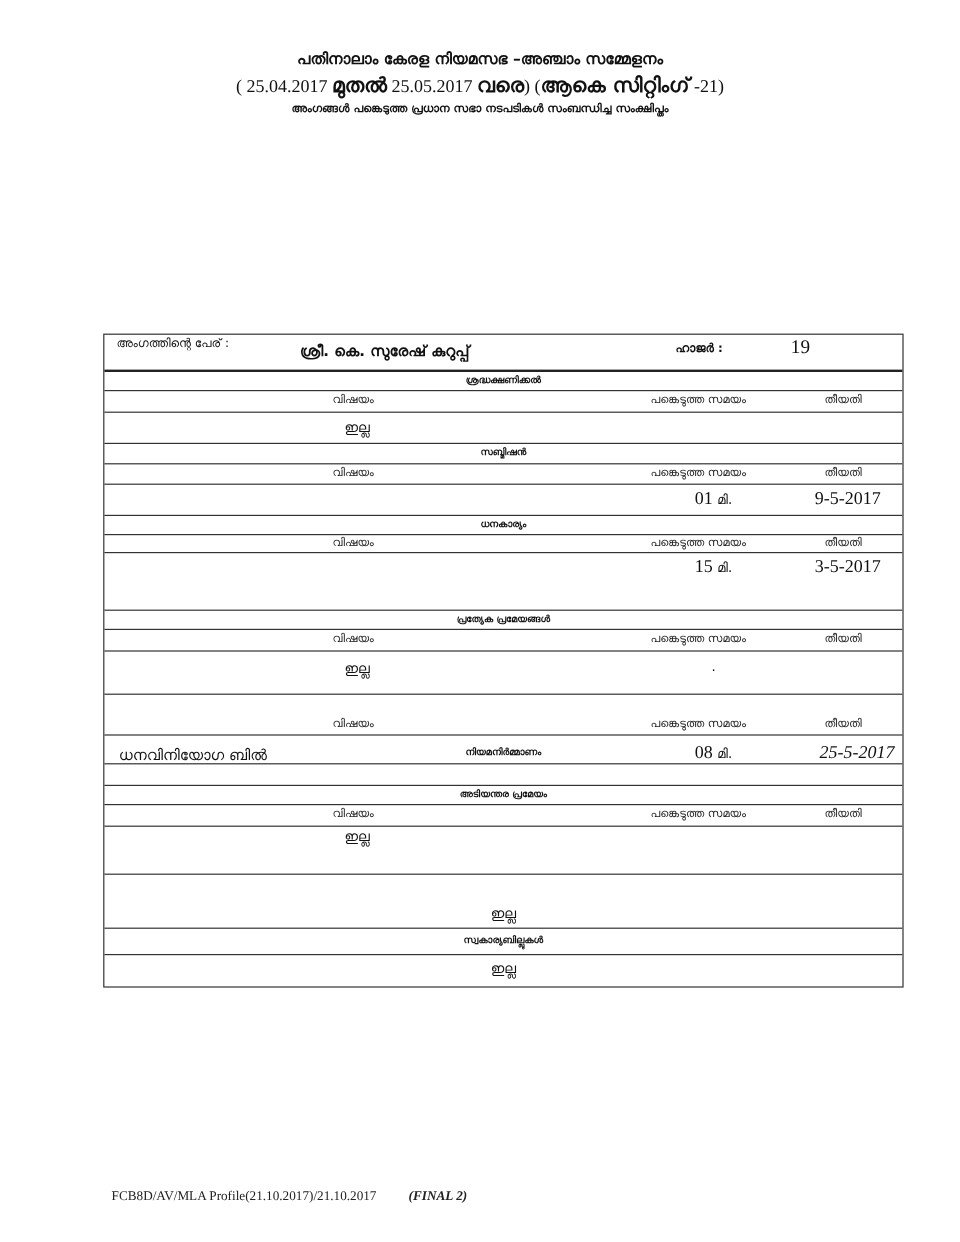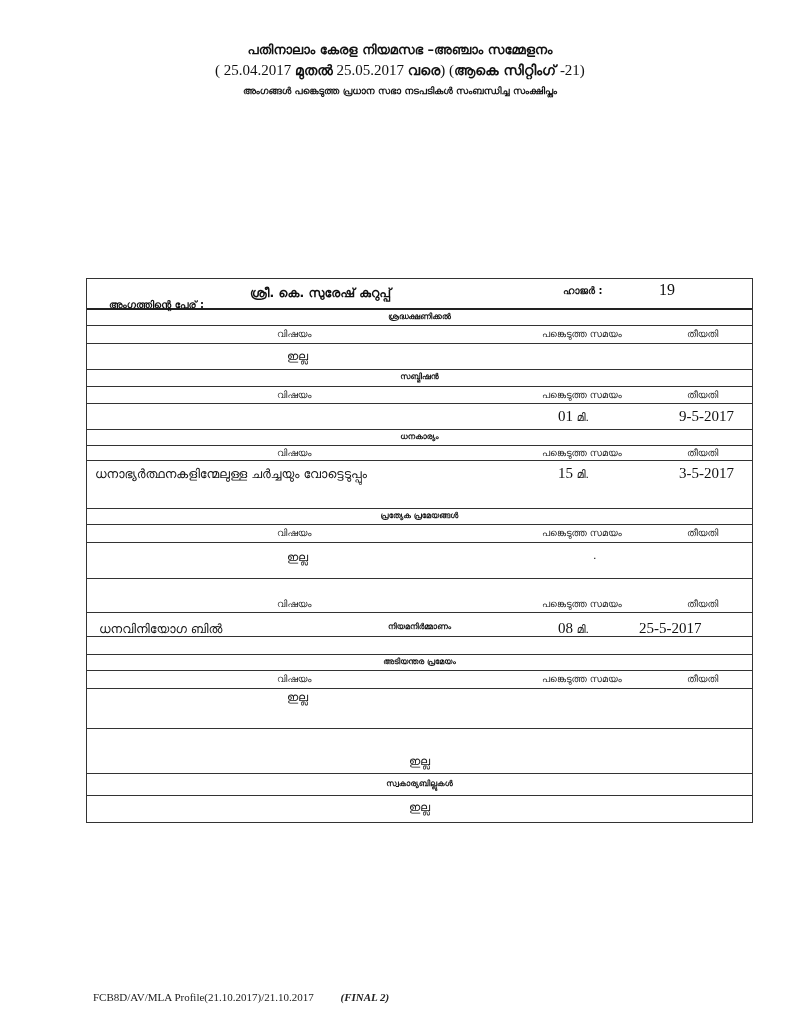--- a/index.html
+++ b/index.html
@@ -6,51 +6,51 @@
     body {
       width: 800px; height: 1035px; position: relative; overflow: hidden;
       font-family: "DejaVu Sans", sans-serif; color: #111111;
     }
     .hdr {
       position: absolute; left: 0; width: 800px; text-align: center;
       color: #111;
     }
     .hdr-1 { top: 42px; font-size: 13px; font-weight: bold; }
     .hdr-2 { top: 62px; font-size: 15px; font-family: "Liberation Serif", serif; }
-    .hdr-2 .ml { font-family: "DejaVu Sans", sans-serif; font-size: 14px; font-weight: bold; }
+    .hdr-2 .ml { font-family: "DejaVu Sans", sans-serif; font-size: 17px; font-weight: bold; }
     .hdr-3 { top: 85px; font-size: 9.5px; font-weight: bold; }
 
     .tbl {
       position: absolute; left: 86px; top: 278px; width: 667px; height: 545px;
       border: 1px solid #333; box-sizing: border-box;
     }
     .row {
       position: absolute; left: 0; width: 665px; box-sizing: border-box;
       border-bottom: 1px solid #333;
     }
     .row.thick { border-bottom: 2px solid #222; }
     .row.last { border-bottom: none; }
     .cell { position: absolute; white-space: nowrap; }
 
-    .member-label { left: 10px; top: 20px; font-size: 10px; font-weight: bold; margin-left: 12px; }
+    .member-label { left: 10px; top: 2px; font-size: 10px; font-weight: normal; }
     .member-name  { left: 163px; top: 6px; font-size: 12.5px; font-weight: bold; }
     .attend-label { left: 476px; top: 6px; font-size: 10px; font-weight: bold; }
     .attend-value { left: 572px; top: 2px; font-size: 16px; font-family: "Liberation Serif", serif; }
 
     .section-title { left: 0; width: 665px; text-align: center; top: 2px; font-size: 8px; font-weight: bold; }
     .section-title.left-ish { left: 220px; width: auto; text-align: left; top: 3px; }
 
     .col-subject { left: 190px; top: 2px; font-size: 9.5px; color: #222; }
     .col-time    { left: 455px; top: 2px; font-size: 9.5px; color: #222; }
     .col-date    { left: 600px; top: 2px; font-size: 9.5px; color: #222; }
 
     .data-subject { left: 8px; top: 5px; font-size: 12.5px; }
     .data-none    { left: 200px; top: 5px; font-size: 11.5px; }
     .data-none.center { left: 0; width: 665px; text-align: center; }
-    .data-time    { left: 471px; top: 4px; font-size: 15px; font-family: "Liberation Serif", serif; }
+    .data-time    { left: 492px; top: 4px; font-size: 15px; font-family: "Liberation Serif", serif; }
     .data-time .ml { font-family: "DejaVu Sans", sans-serif; font-size: 11px; }
     .data-date    { left: 592px; top: 4px; font-size: 15px; font-family: "Liberation Serif", serif; }
     .data-dot     { left: 506px; top: 6px; font-size: 11px; }
 
     .footer {
       position: absolute; left: 93px; top: 991px; font-size: 11px;
       font-family: "Liberation Serif", serif; color: #222;
     }
     .footer .em { font-style: italic; font-weight: bold; margin-left: 24px; }
   </style>
@@ -97,21 +97,20 @@
 
   <div class="row" style="top:151px; height:16px;">
     <span class="cell section-title">ധനകാര്യം</span>
   </div>
   <div class="row" style="top:167px; height:15px;">
     <span class="cell col-subject" style="top:1px;">വിഷയം</span>
     <span class="cell col-time" style="top:1px;">പങ്കെടുത്ത സമയം</span>
     <span class="cell col-date" style="top:1px;">തീയതി</span>
   </div>
   <div class="row" style="top:182px; height:48px;">
-    <span class="cell data-subject">ധനാഭ്യർത്ഥനകളിന്മേലുള്ള ചർച്ചയും വോട്ടെടുപ്പും</span>
     <span class="cell data-time"><span>15</span> <span class="ml">മി.</span></span>
     <span class="cell data-date">3-5-2017</span>
   </div>
 
   <div class="row" style="top:230px; height:16px;">
     <span class="cell section-title">പ്രത്യേക പ്രമേയങ്ങൾ</span>
   </div>
   <div class="row" style="top:246px; height:18px;">
     <span class="cell col-subject">വിഷയം</span>
     <span class="cell col-time">പങ്കെടുത്ത സമയം</span>
@@ -126,21 +125,21 @@
     <span class="cell section-title" style="top:3px;">നിയമനിർമ്മാണം</span>
   </div>
   <div class="row" style="top:318px; height:16px;">
     <span class="cell col-subject" style="top:1px;">വിഷയം</span>
     <span class="cell col-time" style="top:1px;">പങ്കെടുത്ത സമയം</span>
     <span class="cell col-date" style="top:1px;">തീയതി</span>
   </div>
   <div class="row" style="top:334px; height:42px;">
     <span class="cell data-subject" style="left:12px; top:8px;">ധനവിനിയോഗ ബിൽ</span>
     <span class="cell data-time" style="top:7px;"><span>08</span> <span class="ml">മി.</span></span>
-    <span class="cell data-date" style="left:552px; top:7px;">25-5-2017</span>
+    <span class="cell data-date" style="left:596px; top:7px;font-style:italic;">25-5-2017</span>
   </div>
 
   <div class="row" style="top:376px; height:16px;">
     <span class="cell section-title">അടിയന്തര പ്രമേയം</span>
   </div>
   <div class="row" style="top:392px; height:18px;">
     <span class="cell col-subject">വിഷയം</span>
     <span class="cell col-time">പങ്കെടുത്ത സമയം</span>
     <span class="cell col-date">തീയതി</span>
   </div>

